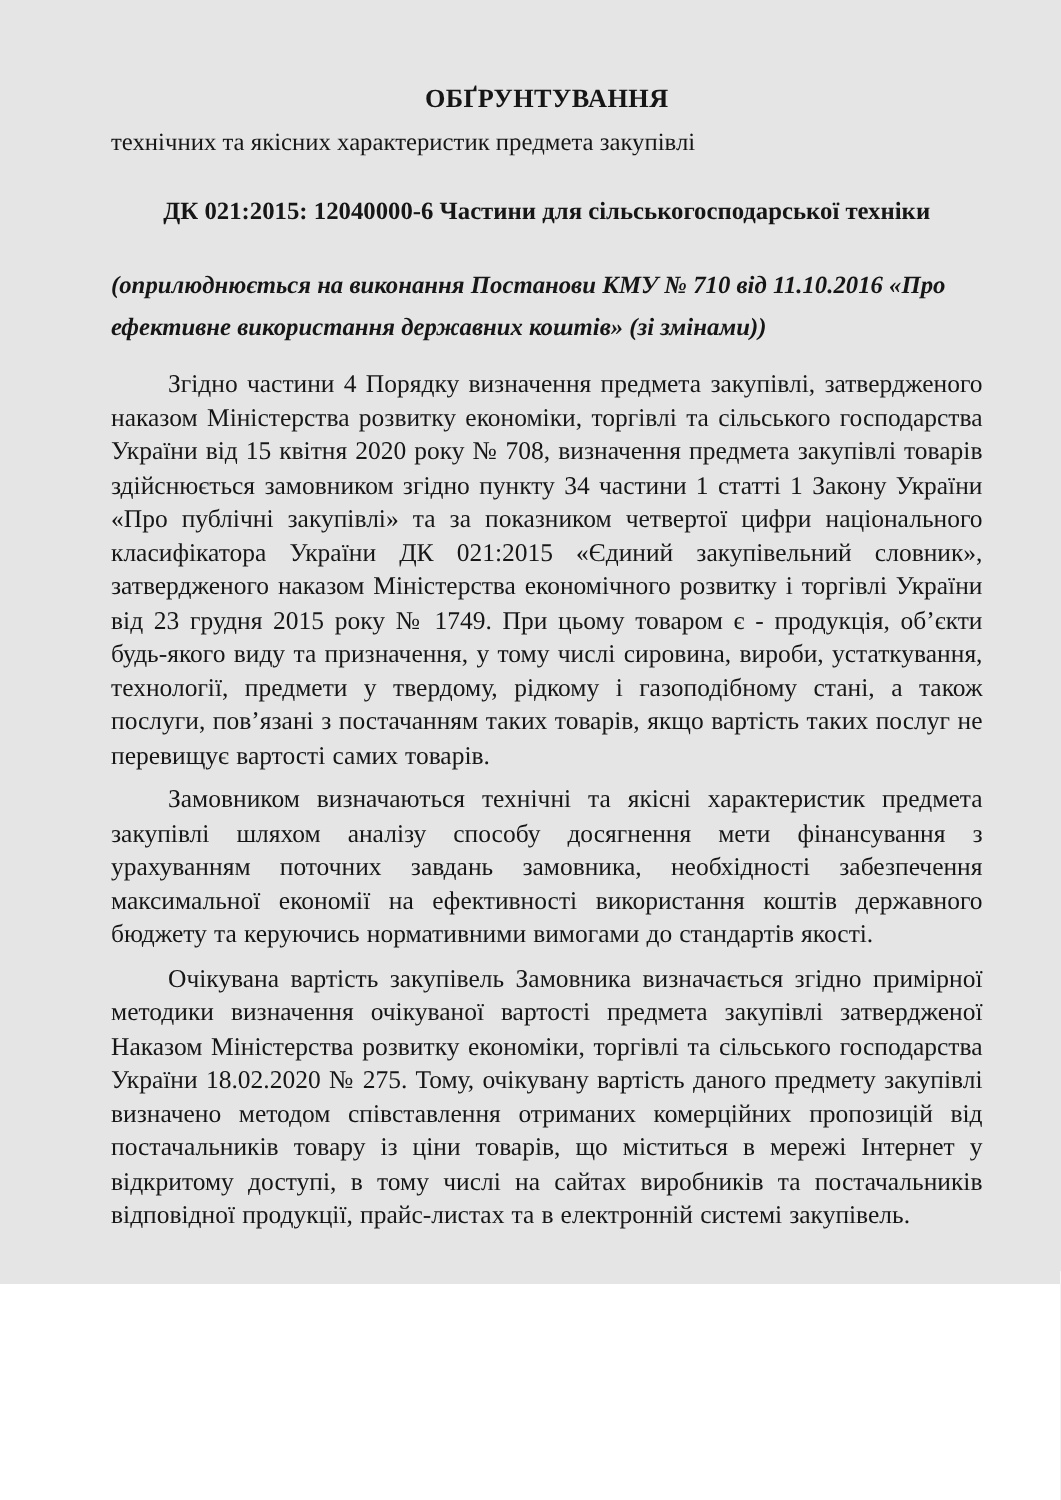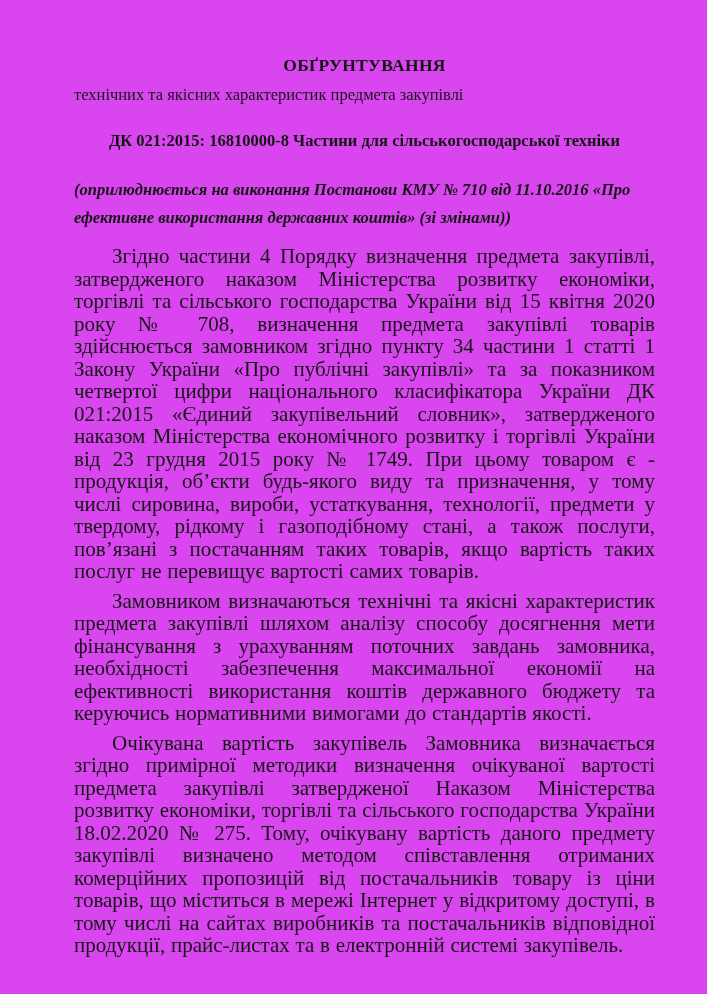--- a/index.html
+++ b/index.html
@@ -3,23 +3,23 @@
 <meta charset="utf-8">
 <style>
   html, body {
     margin: 0;
     padding: 0;
     background: #ffffff;
   }
   .page {
     position: relative;
     width: 707px;
-    height: 994px;
+    height: 856px;
     box-sizing: border-box;
-    background: #d946ef;
+    background: #e5e5e5;
     padding: 54px 52px 0 74px;
     font-family: "Liberation Serif", "DejaVu Serif", serif;
     color: #161616;
     overflow: hidden;
   }
   .doc-title {
     text-align: center;
     font-weight: 700;
     font-size: 17.5px;
     line-height: 22px;
@@ -47,37 +47,37 @@
   }
   .legal-note {
     text-align: left;
     font-style: italic;
     font-weight: 700;
     font-size: 16.5px;
     line-height: 28px;
     margin: 0 0 13px 0;
   }
   .body-par {
-    font-size: 21px;
+    font-size: 17px;
     line-height: 22.5px;
     text-align: justify;
     text-indent: 38px;
     margin: 0 0 7px 0;
     word-spacing: 0.5px;
   }
 </style>
 </head>
 <body>
 
 <div class="page">
   <div class="doc-title">ОБҐРУНТУВАННЯ</div>
 
   <div class="doc-subtitle">технічних та якісних характеристик предмета закупівлі</div>
 
-  <div class="dk-line">ДК 021:2015: 16810000-8 Частини для сільськогосподарської техніки</div>
+  <div class="dk-line">ДК 021:2015: 12040000-6 Частини для сільськогосподарської техніки</div>
 
 
   <div class="legal-note">(оприлюднюється на виконання Постанови КМУ № 710 від 11.10.2016 «Про ефективне використання державних коштів» (зі змінами))</div>
 
   <p class="body-par">Згідно частини 4 Порядку визначення предмета закупівлі, затвердженого наказом Міністерства розвитку економіки, торгівлі та сільського господарства України від 15 квітня 2020 року № 708, визначення предмета закупівлі товарів здійснюється замовником згідно пункту 34 частини 1 статті 1 Закону України «Про публічні закупівлі» та за показником четвертої цифри національного класифікатора України ДК 021:2015 «Єдиний закупівельний словник», затвердженого наказом Міністерства економічного розвитку і торгівлі України від 23 грудня 2015 року № 1749.  При цьому товаром є  - продукція, об’єкти будь-якого виду та призначення, у тому числі сировина, вироби, устаткування, технології, предмети у твердому, рідкому і газоподібному стані, а також послуги, пов’язані з постачанням таких товарів, якщо вартість таких послуг не перевищує вартості самих товарів.</p>
 
   <p class="body-par">Замовником визначаються  технічні та якісні характеристик предмета закупівлі шляхом аналізу способу досягнення мети фінансування з урахуванням поточних завдань замовника, необхідності забезпечення максимальної економії на ефективності використання коштів державного бюджету та керуючись нормативними вимогами до стандартів якості.</p>
 
   <p class="body-par">Очікувана вартість закупівель Замовника визначається згідно примірної методики визначення очікуваної вартості предмета закупівлі затвердженої Наказом Міністерства розвитку економіки, торгівлі та сільського господарства України 18.02.2020 № 275. Тому, очікувану вартість даного предмету закупівлі визначено методом співставлення отриманих комерційних пропозицій від постачальників товару із  ціни товарів, що міститься в мережі Інтернет у відкритому доступі, в тому числі на сайтах виробників та постачальників відповідної продукції, прайс-листах та  в електронній системі закупівель.</p>
 </div>

